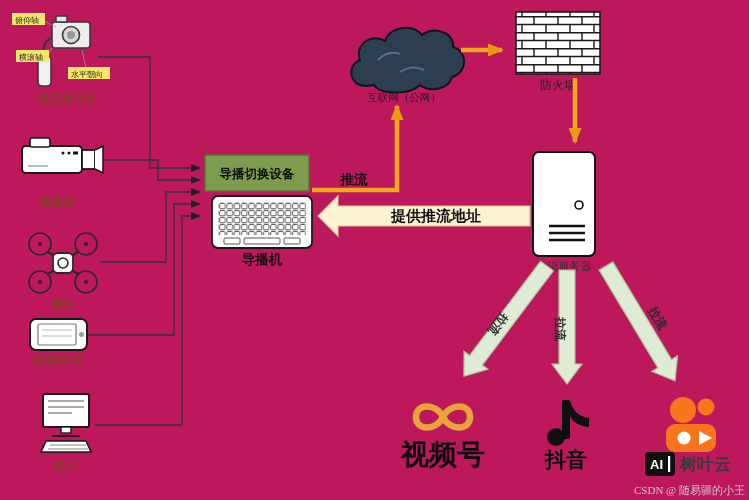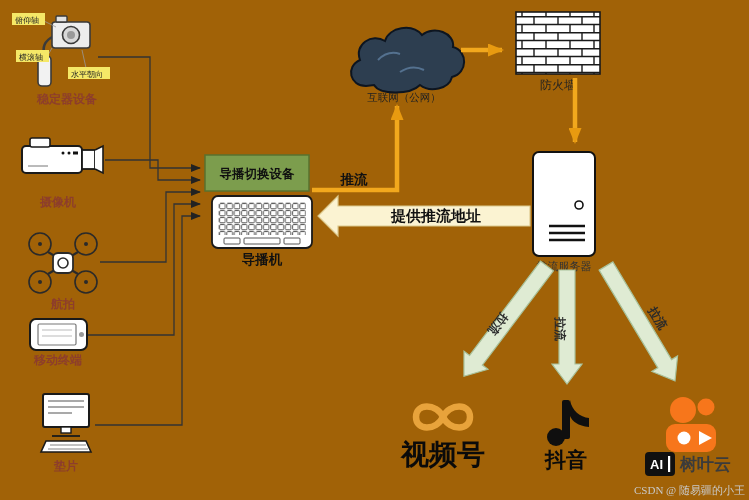--- a/index.html
+++ b/index.html
@@ -1,16 +1,16 @@
 <!DOCTYPE html>
 <html><head>
 <meta charset="utf-8">
 <style>
   html,body{margin:0;padding:0;background:#ffffff;}
-  .canvas{position:relative;width:749px;height:500px;background:#a16207;overflow:hidden;}
+  .canvas{position:relative;width:749px;height:500px;background:#be185d;overflow:hidden;}
   svg{display:block;font-family:"Liberation Serif","DejaVu Serif",serif;}
   text{user-select:none;}
 </style>
 </head>
 <body>
 
 <div class="canvas">
 <svg width="749" height="500" viewBox="0 0 749 500">
   <defs>
     <marker id="mBlack" markerUnits="userSpaceOnUse" markerWidth="10" markerHeight="8" refX="9" refY="4" orient="auto">

